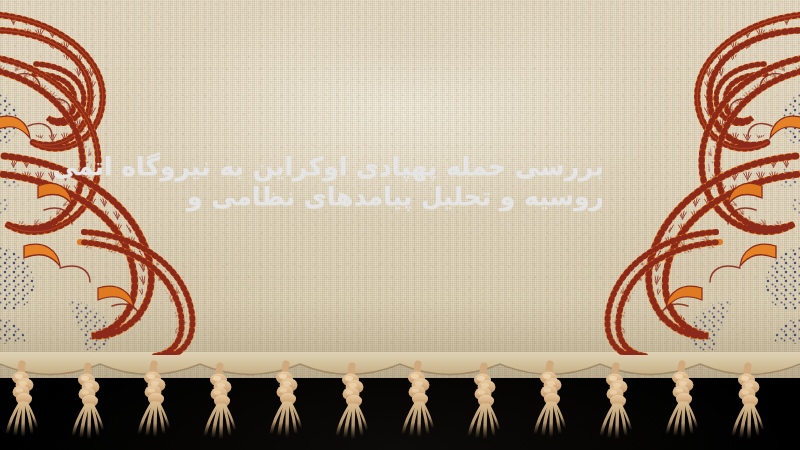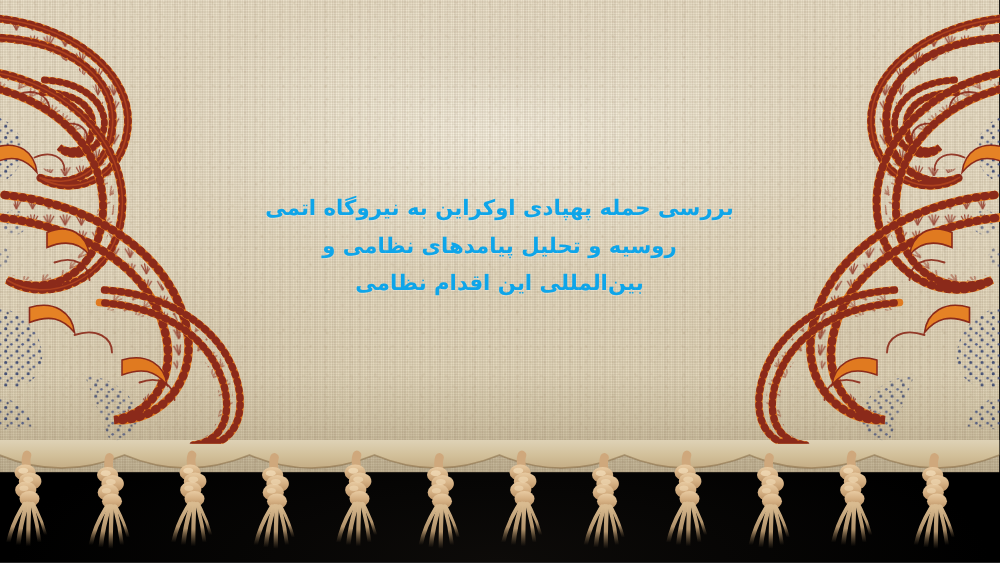--- a/index.html
+++ b/index.html
@@ -79,24 +79,24 @@
   
   .title-wrap{
     position:absolute;left:196px;top:152px;width:408px;
     text-align:center;
     direction:rtl;
   }
   .title-line{
     display:block;
     font-family:"DejaVu Sans","Liberation Sans",sans-serif;
     font-weight:700;
-    font-size:17px;
+    font-size:25px;
     line-height:30px;
     letter-spacing:0px;
-    color:#0ea5e9;
+    color:#e5e5e5;
     white-space:nowrap;
     text-shadow:0 1px 0 rgba(255,255,255,.22);
   }
 </style>
 </head>
 <body>
 
 <div id="stage">
 
   <div class="backdrop"></div>
@@ -354,16 +354,15 @@
         <path d="M66,268 C 84,262 96,270 96,282"></path>
         <path d="M118,306 C 134,300 146,308 146,320"></path>
         <path d="M20,76 C 34,70 44,76 46,86"></path>
       </g>
     </g>
   </svg>
 
   <div class="title-wrap">
     <span class="title-line">بررسی حمله پهپادی اوکراین به نیروگاه اتمی</span>
     <span class="title-line">روسیه و تحلیل پیامدهای نظامی و</span>
-    <span class="title-line">بین‌المللی این اقدام نظامی</span>
   </div>
 
 </div>
 
 </body></html>

